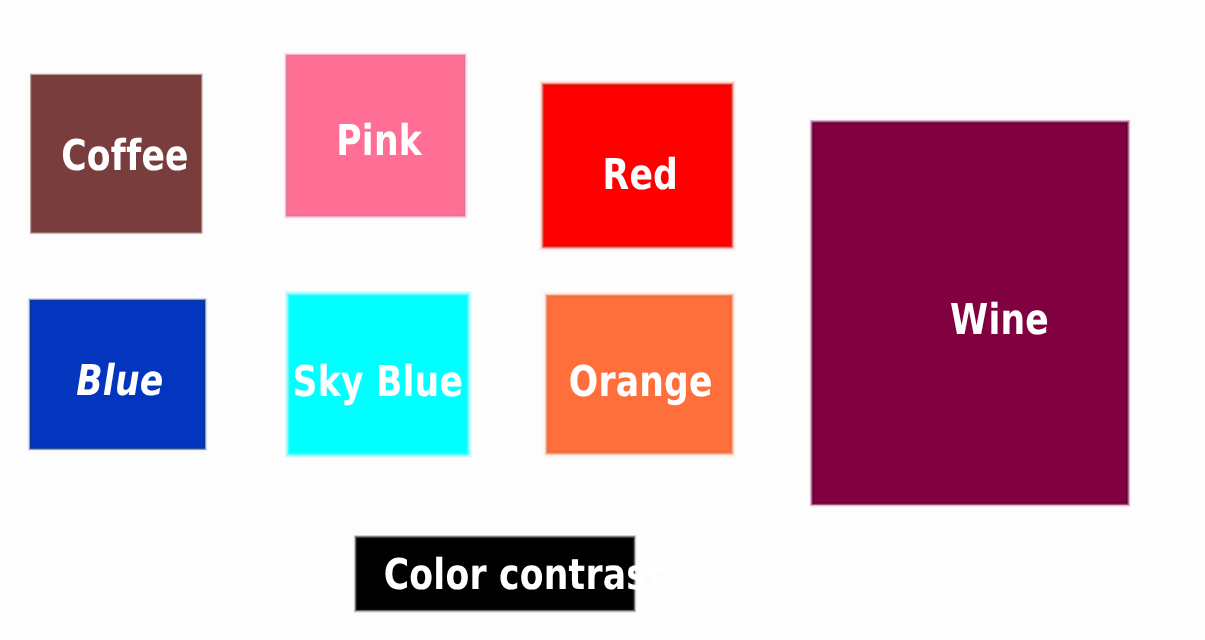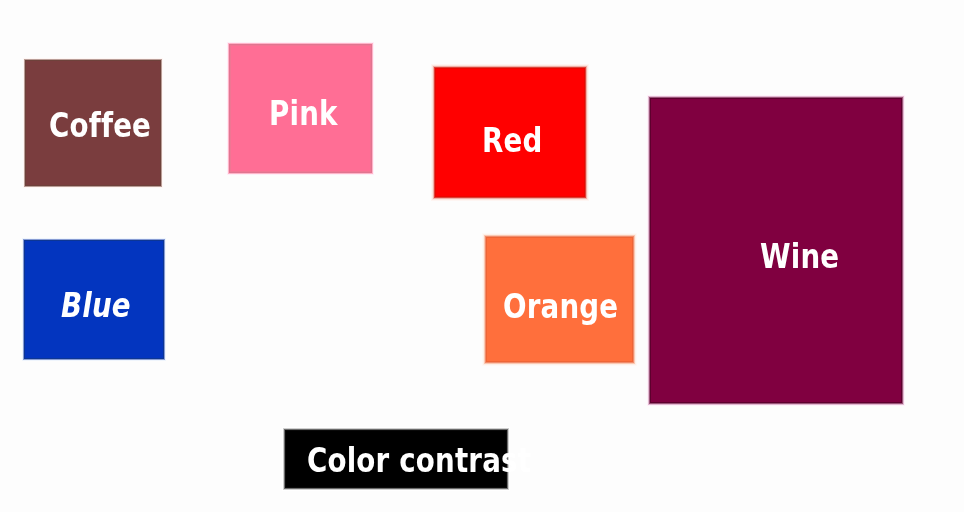--- a/index.html
+++ b/index.html
@@ -53,21 +53,21 @@
   #sw-orange  { left: 439px; top: 238px; width: 145px; height: 123px; background: #ff6f3c; }
   #sw-caption { left: 286px; top: 431px; width: 220px; height: 56px;  background: #000000; }
 
   
   #sw-coffee  { box-shadow: 0 0 0 1px #6e423b, 0 0 0 2px #ba9e98, 0 0 0 3px #fff7f5; }
   #sw-pink    { box-shadow: 0 0 0 1px #f07693, 0 0 0 2px #e17491, 0 0 0 3px #ffb4c8, 0 0 0 4px #ffeef8; }
   #sw-red     { box-shadow: 0 0 0 1px #e80800, 0 0 0 2px #de4038, 0 0 0 3px #f0b0a8, 0 0 0 4px #fbe6e0, 0 0 0 5px #fef5f2; }
   #sw-wine    { box-shadow: 0 0 0 1px #5e002e, 0 0 0 2px #9a5478, 0 0 0 3px #e2bad2, 0 0 0 4px #fff2fa; }
   #sw-blue    { box-shadow: 0 0 0 1px #0d3694, 0 0 0 2px #879cd4, 0 0 0 3px #eff5fd; }
   #sw-sky     { box-shadow: 0 0 0 1px #17fefe, 0 0 0 2px #5dfdfd, 0 0 0 3px #a8fcfc, 0 0 0 4px #cefbfb; }
-  #sw-orange  { box-shadow: 0 0 0 1px #ee6536, 0 0 0 2px #f08c6c, 0 0 0 3px #fbc9b3, 0 0 0 4px #fdf0e9, 0 0 0 5px #fef9f6; margin-left: 48px; }
+  #sw-orange  { box-shadow: 0 0 0 1px #ee6536, 0 0 0 2px #f08c6c, 0 0 0 3px #fbc9b3, 0 0 0 4px #fdf0e9, 0 0 0 5px #fef9f6; }
   #sw-caption { box-shadow: 0 0 0 1px #0a0a0a, 0 0 0 2px #6a6a6a, 0 0 0 3px #d0d0d0, 0 0 0 4px #ffffff; }
 
   
   #lbl-coffee  { left: 23px; top: 47px; }
   #lbl-pink    { left: 38px; top: 50px; }
   #lbl-red     { left: 46px; top: 54px; }
   #lbl-wine    { left: 109px; top: 140px; }
   #lbl-blue    { left: 36px; top: 47px; }
   #lbl-sky     { left: 2px;  top: 52px; }
   #lbl-orange  { left: 16px; top: 51px; }
@@ -91,20 +91,23 @@
   </div>
 
   <div class="swatch" id="sw-wine" style="background-color: rgb(128, 0, 64);">
     <span class="swatch-label" id="lbl-wine" style="color: rgb(255, 255, 255);">Wine</span>
   </div>
 
   <div class="swatch" id="sw-blue" style="background-color: rgb(3, 53, 191); font-style: italic;">
     <span class="swatch-label" id="lbl-blue" style="color: rgb(255, 255, 255);">Blue</span>
   </div>
 
+  <div class="swatch" id="sw-sky" style="background-color: rgb(0, 255, 255);">
+    <span class="swatch-label" id="lbl-sky" style="color: rgb(255, 255, 255);">Sky Blue</span>
+  </div>
 
   <div class="swatch" id="sw-orange" style="background-color: rgb(255, 111, 60);">
     <span class="swatch-label" id="lbl-orange" style="color: rgb(255, 255, 255);">Orange</span>
   </div>
 
   <div class="swatch" id="sw-caption" style="background-color: rgb(0, 0, 0);">
     <span class="caption-text" id="lbl-caption" style="color: rgb(255, 255, 255);">Color contrast</span>
   </div>
 
 </div>

